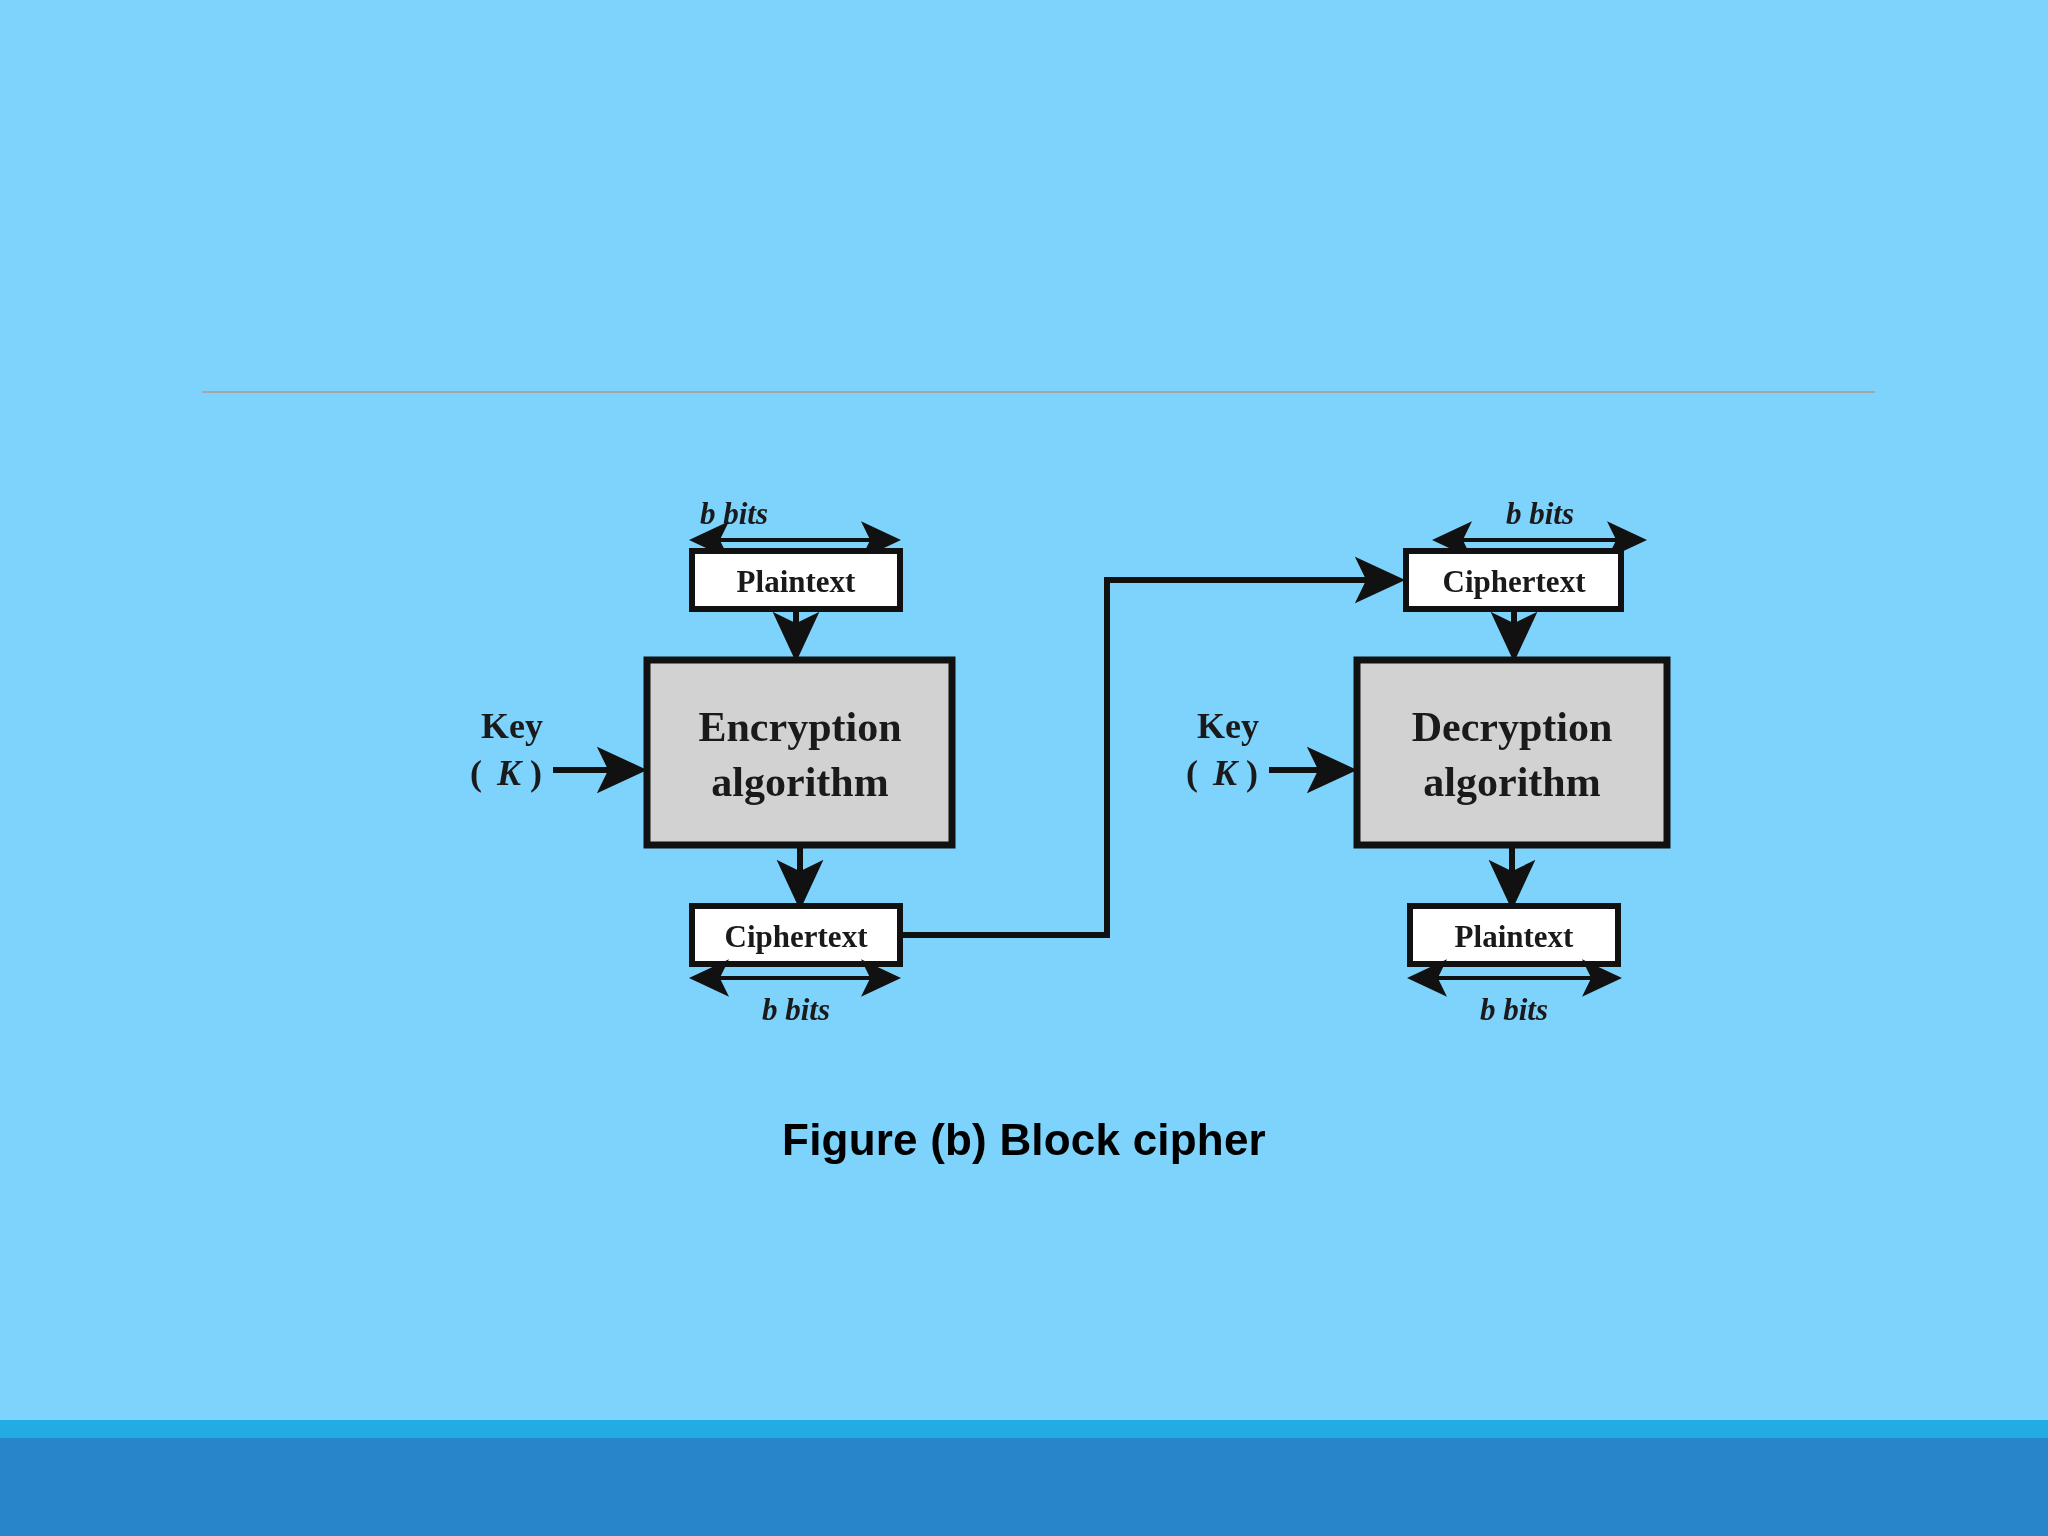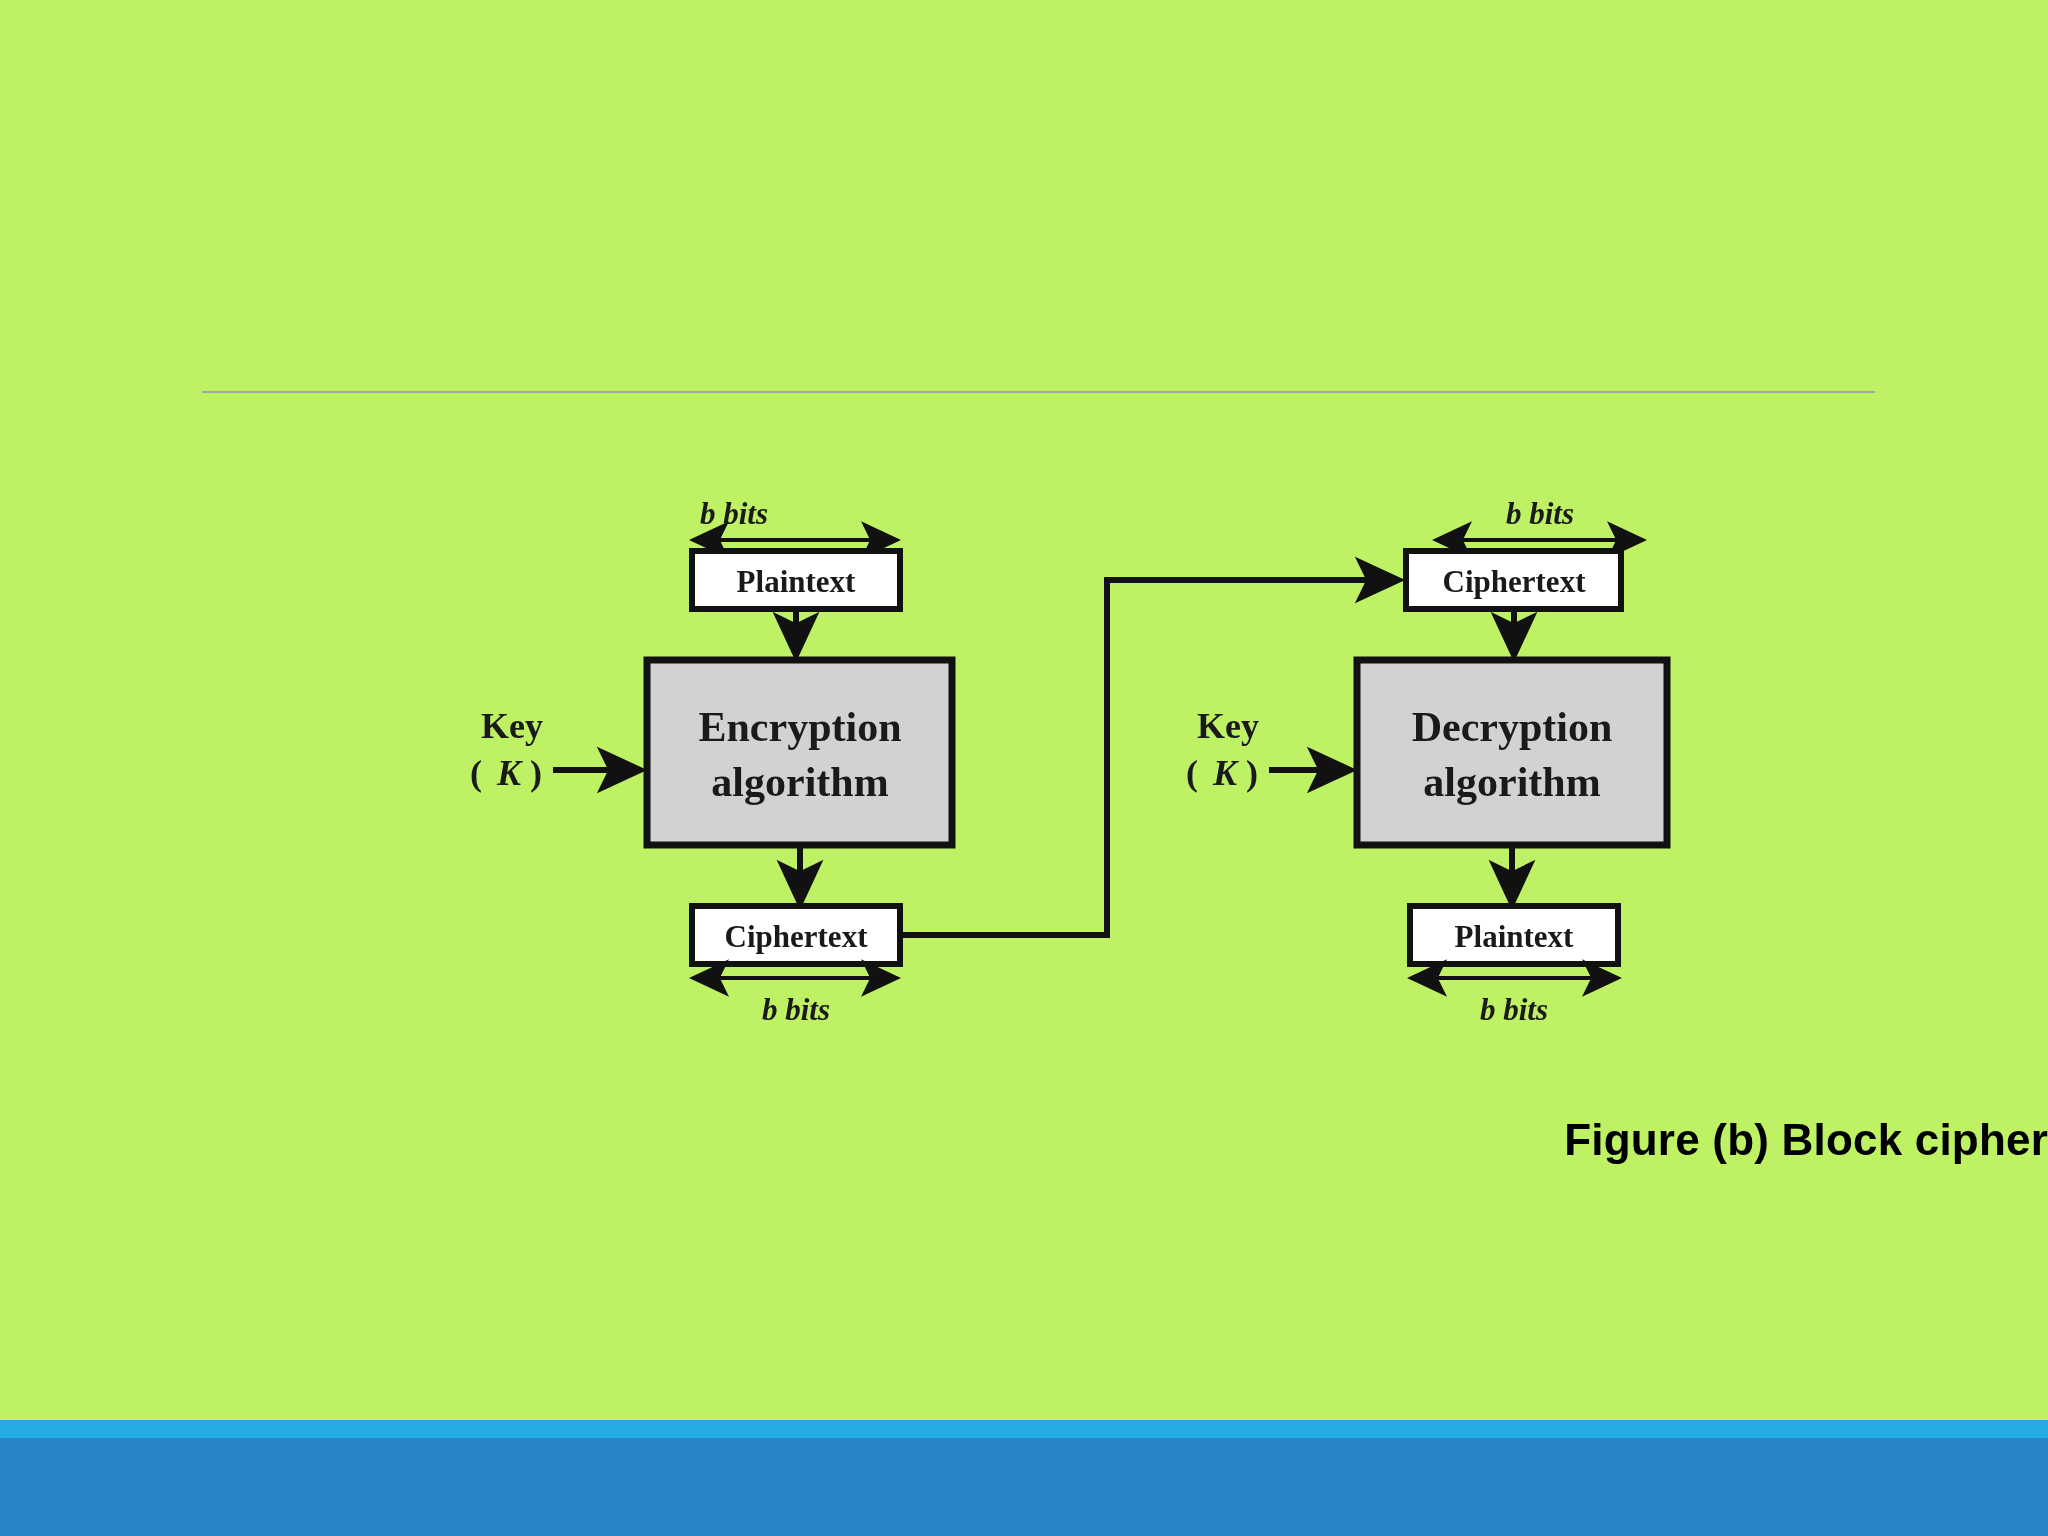--- a/index.html
+++ b/index.html
@@ -12,21 +12,21 @@
     height: 1536px;
     position: relative;
     overflow: hidden;
     font-family: "Liberation Sans", sans-serif;
   }
 
   
   #slide {
     position: absolute;
     inset: 0;
-    background: #bef264;
+    background: #7dd3fc;
   }
 
   
   #top-rule {
     position: absolute;
     left: 202px;
     top: 391px;
     width: 1673px;
     height: 2px;
     background: #a6a6a6;
@@ -45,21 +45,21 @@
     left: 0;
     top: 0;
   }
 
   
   #caption {
     position: absolute;
     left: 0;
     top: 1115px;
     width: 2048px;
-    text-align: right;
+    text-align: center;
     font-family: "Liberation Sans", sans-serif;
     font-weight: bold;
     font-size: 44px;
     letter-spacing: 0.2px;
     color: #000000;
   }
 
   
   #band-light {
     position: absolute;

